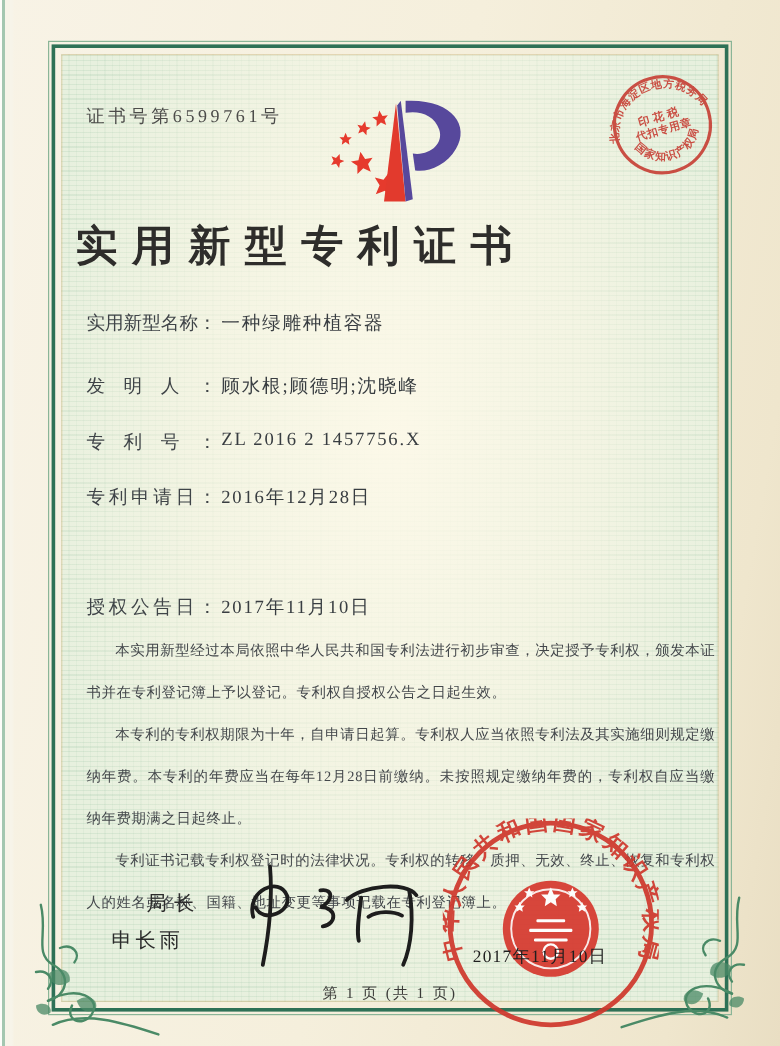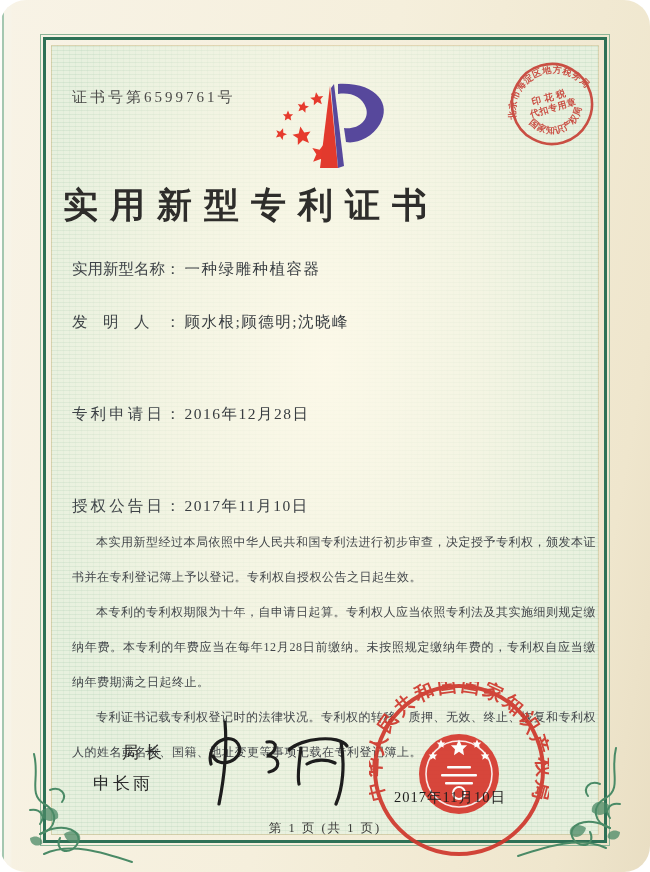--- a/index.html
+++ b/index.html
@@ -2,21 +2,20 @@
 <html><head>
 <meta charset="utf-8">
 <style>
   html,body{margin:0;padding:0;}
   .page{
     position:relative;
     width:650px;height:872px;
     overflow:hidden;
     background:linear-gradient(100deg,#f8f3e6 0%,#f5efdc 50%,#efe6cd 88%,#e9dec3 100%);
     font-family:"Liberation Serif","DejaVu Serif",serif;
-    border-radius:26px;
   }
   .scan-edge{
     position:absolute;left:0;top:0;width:12px;height:100%;
     background:linear-gradient(90deg,#fdfdfa 0 2px,#a4c7b1 2px 4px,#f7f4e9 4px 10px,rgba(247,244,233,0) 12px);
   }
   .frame{
     position:absolute;left:40px;top:34px;width:568px;height:810px;
     border:1px solid #8ab597;
   }
   .frame-inner{
@@ -109,20 +108,24 @@
 
         <div class="cert-title">实用新型专利证书</div>
 
         <div class="field" style="top:267px">
           <span class="flabel">发明人：</span>
           <span class="fvalue">顾水根;顾德明;沈晓峰</span>
         </div>
         <div class="field" style="top:214px">
           <span class="flabel">实用新型名称：</span>
           <span class="fvalue">一种绿雕种植容器</span>
+        </div>
+        <div class="field" style="top:313px">
+          <span class="flabel">专利号：</span>
+          <span class="fvalue">ZL 2016 2 1457756.X</span>
         </div>
         <div class="field" style="top:359px">
           <span class="flabel">专利申请日：</span>
           <span class="fvalue">2016年12月28日</span>
         </div>
         <div class="field" style="top:451px">
           <span class="flabel">授权公告日：</span>
           <span class="fvalue">2017年11月10日</span>
         </div>
 

